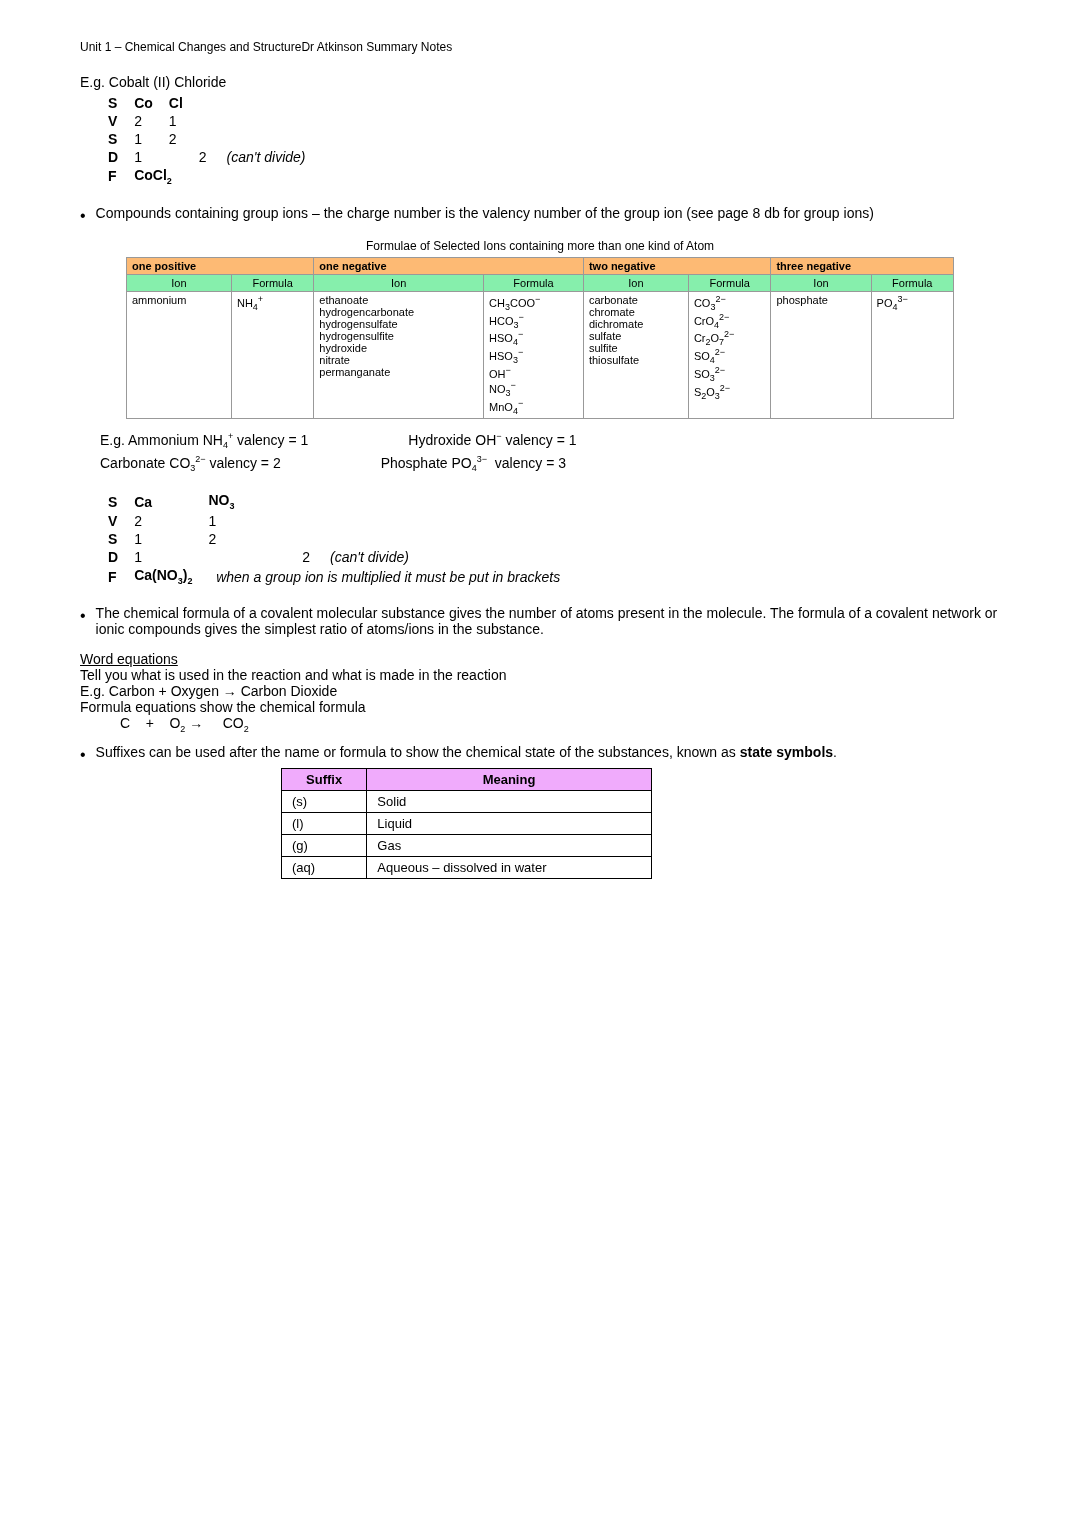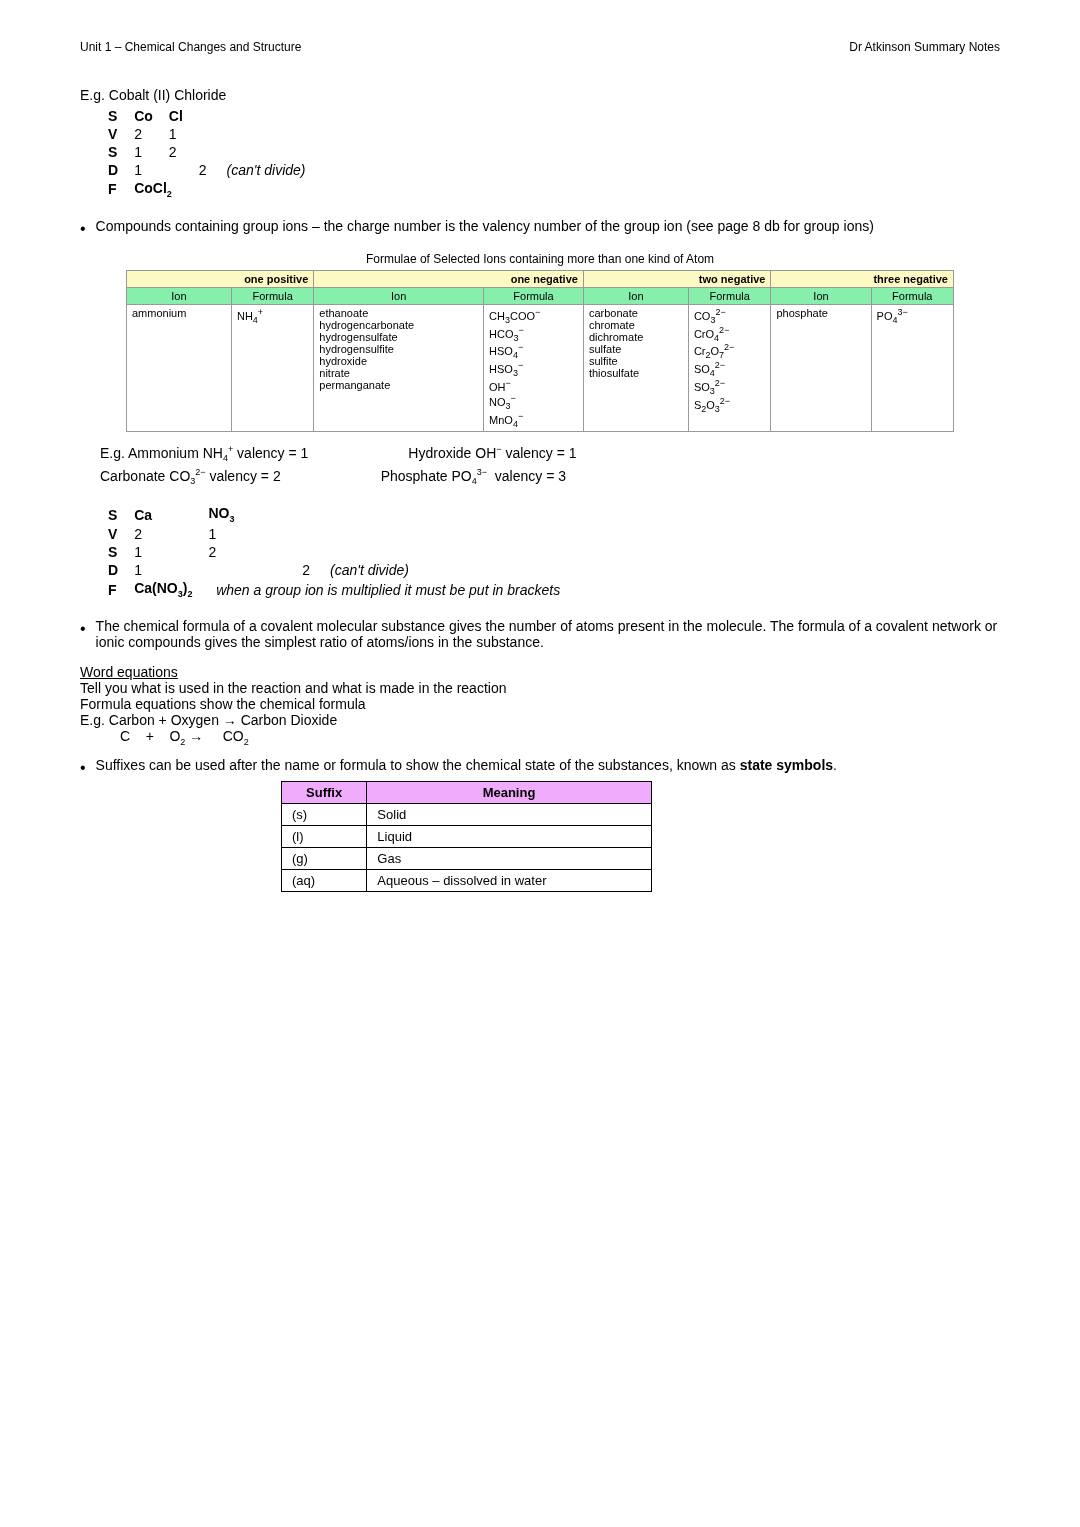--- a/index.html
+++ b/index.html
@@ -7,23 +7,23 @@
       font-family: Arial, sans-serif;
       font-size: 14px;
       background: #fff;
       color: #000;
       width: 1080px;
       min-height: 1527px;
       padding: 40px 80px;
     }
     .header {
       display: flex;
-      justify-content: space-between;
+      justify-content: flex-start;
       font-size: 12px;
-      margin-bottom: 33px;
+      margin-bottom: 20px;
     }
     .section {
       margin-bottom: 18px;
     }
     .eg-title {
       margin-bottom: 4px;
       font-size: 14px;
     }
     .grid-table {
       margin-left: 20px;
@@ -64,23 +64,23 @@
     .ions-table th, .ions-table td {
       border: 1px solid #999;
       padding: 2px 5px;
       vertical-align: top;
     }
     .ions-table th {
       font-weight: normal;
       background: #86efac;
     }
     .ions-table .col-header {
-      text-align: right;
+      text-align: left;
       font-weight: bold;
-      background: #fef9c3;
+      background: #fdba74;
     }
     sup { font-size: 9px; }
     sub { font-size: 9px; }
     .italic { font-style: italic; }
     .word-eq-section {
       margin-bottom: 10px;
     }
     .word-eq-section .underline {
       text-decoration: underline;
       font-size: 14px;
@@ -273,22 +273,22 @@
 </div>
 
 <div class="bullet-section">
   <span class="bullet">•</span>
   <span>The chemical formula of a covalent molecular substance gives the number of atoms present in the molecule. The formula of a covalent network or ionic compounds gives the simplest ratio of atoms/ions in the substance.</span>
 </div>
 
 <div class="word-eq-section">
   <div class="underline">Word equations</div>
   <div>Tell you what is used in the reaction and what is made in the reaction</div>
+  <div>E.g. Carbon + Oxygen → Carbon Dioxide</div>
   <div>Formula equations show the chemical formula</div>
-  <div>E.g. Carbon + Oxygen → Carbon Dioxide</div>
   <div class="formula-eq">
     C &nbsp;&nbsp;&nbsp;+ &nbsp;&nbsp;&nbsp;O<sub>2</sub> →&nbsp;&nbsp;&nbsp;&nbsp; CO<sub>2</sub>
   </div>
 </div>
 
 <div class="bullet-section">
   <span class="bullet">•</span>
   <div>
     <span>Suffixes can be used after the name or formula to show the chemical state of the substances, known as </span><span class="bold">state symbols</span><span>.</span>
     <div class="state-table-wrapper">

